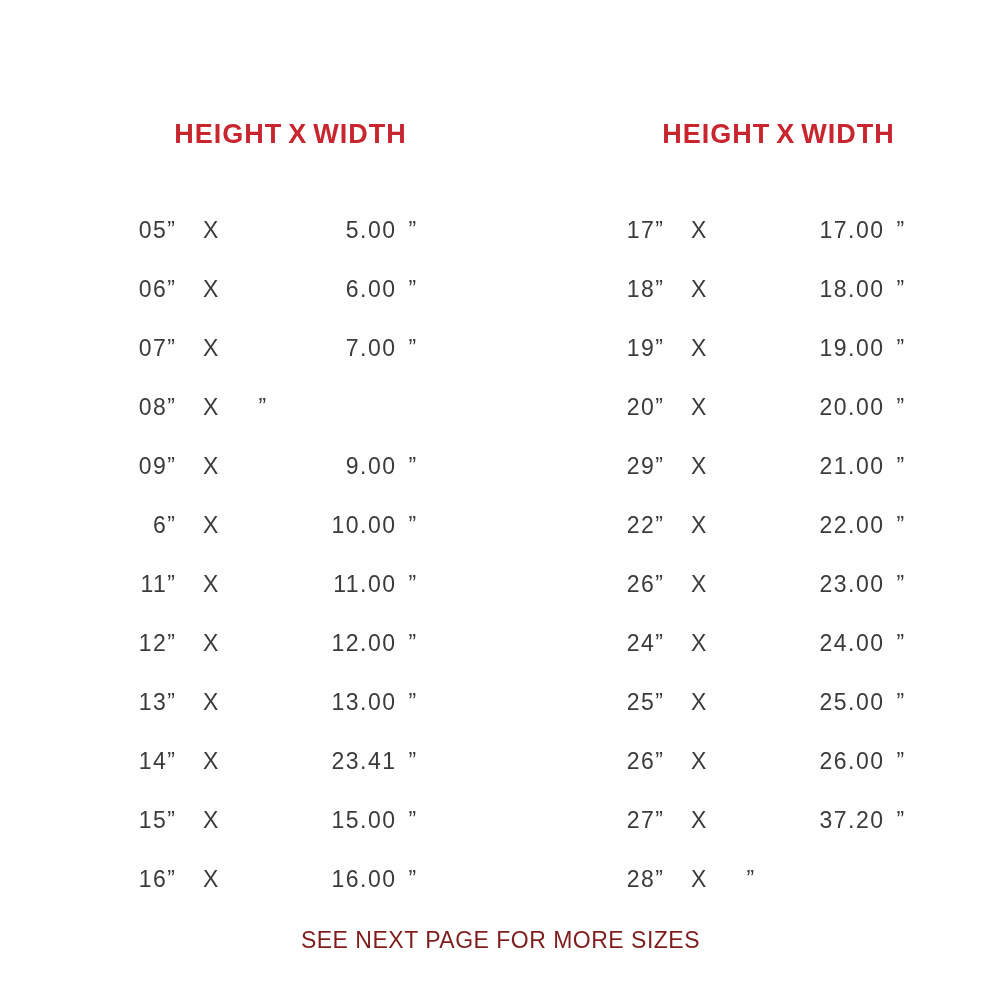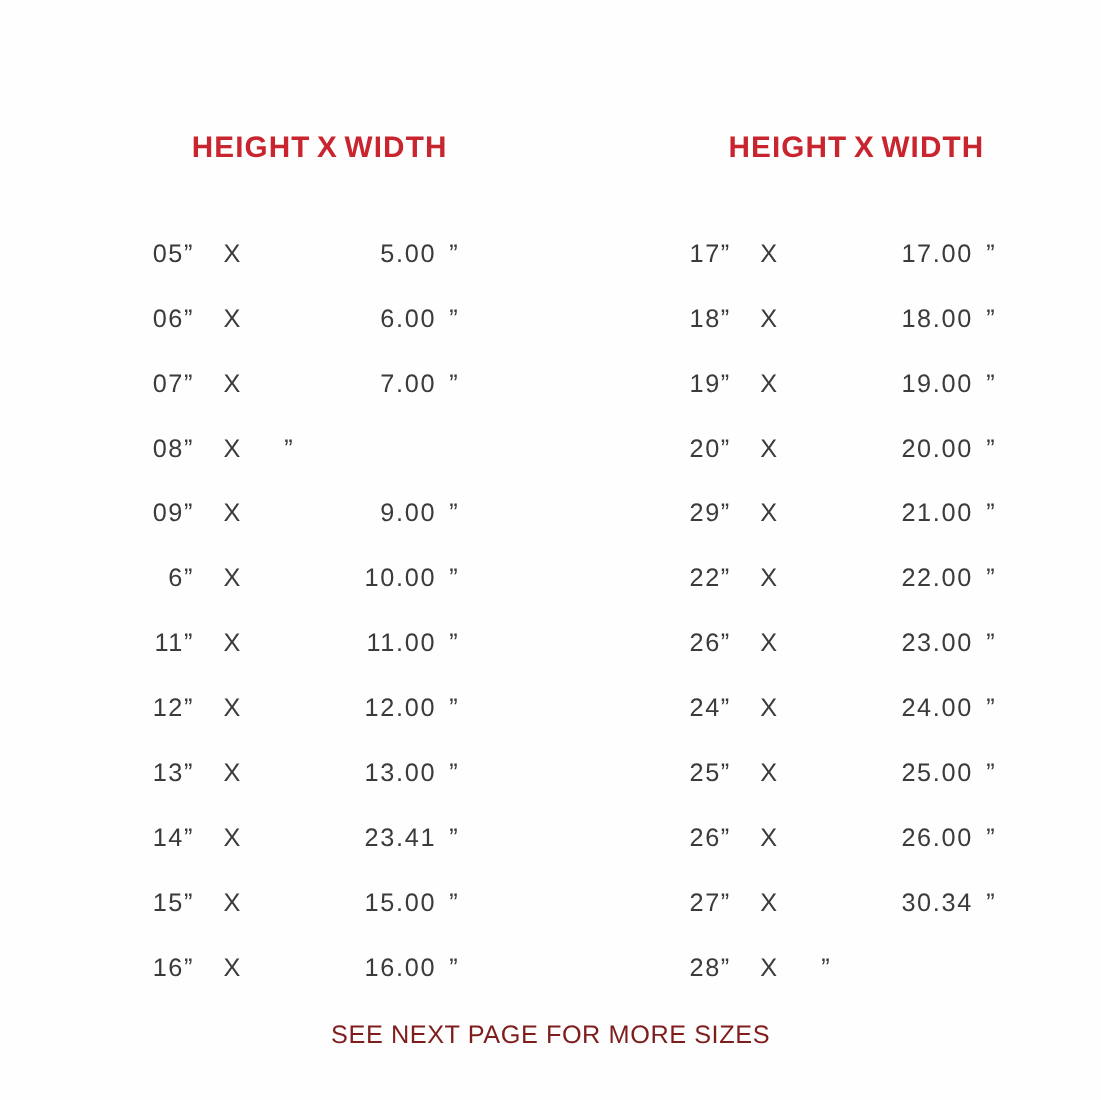--- a/index.html
+++ b/index.html
@@ -230,21 +230,21 @@
         </div>
         <div class="row">
           <span class="cell-height">26”</span>
           <span class="cell-x">X</span>
           <span class="cell-width">26.00</span>
           <span class="cell-unit">”</span>
         </div>
         <div class="row">
           <span class="cell-height">27”</span>
           <span class="cell-x">X</span>
-          <span class="cell-width">30.34</span>
+          <span class="cell-width">37.20</span>
           <span class="cell-unit">”</span>
         </div>
         <div class="row">
           <span class="cell-height">28”</span>
           <span class="cell-x">X</span>
           <span class="cell-unit">”</span>
         </div>
       </div>
     </div>
 

